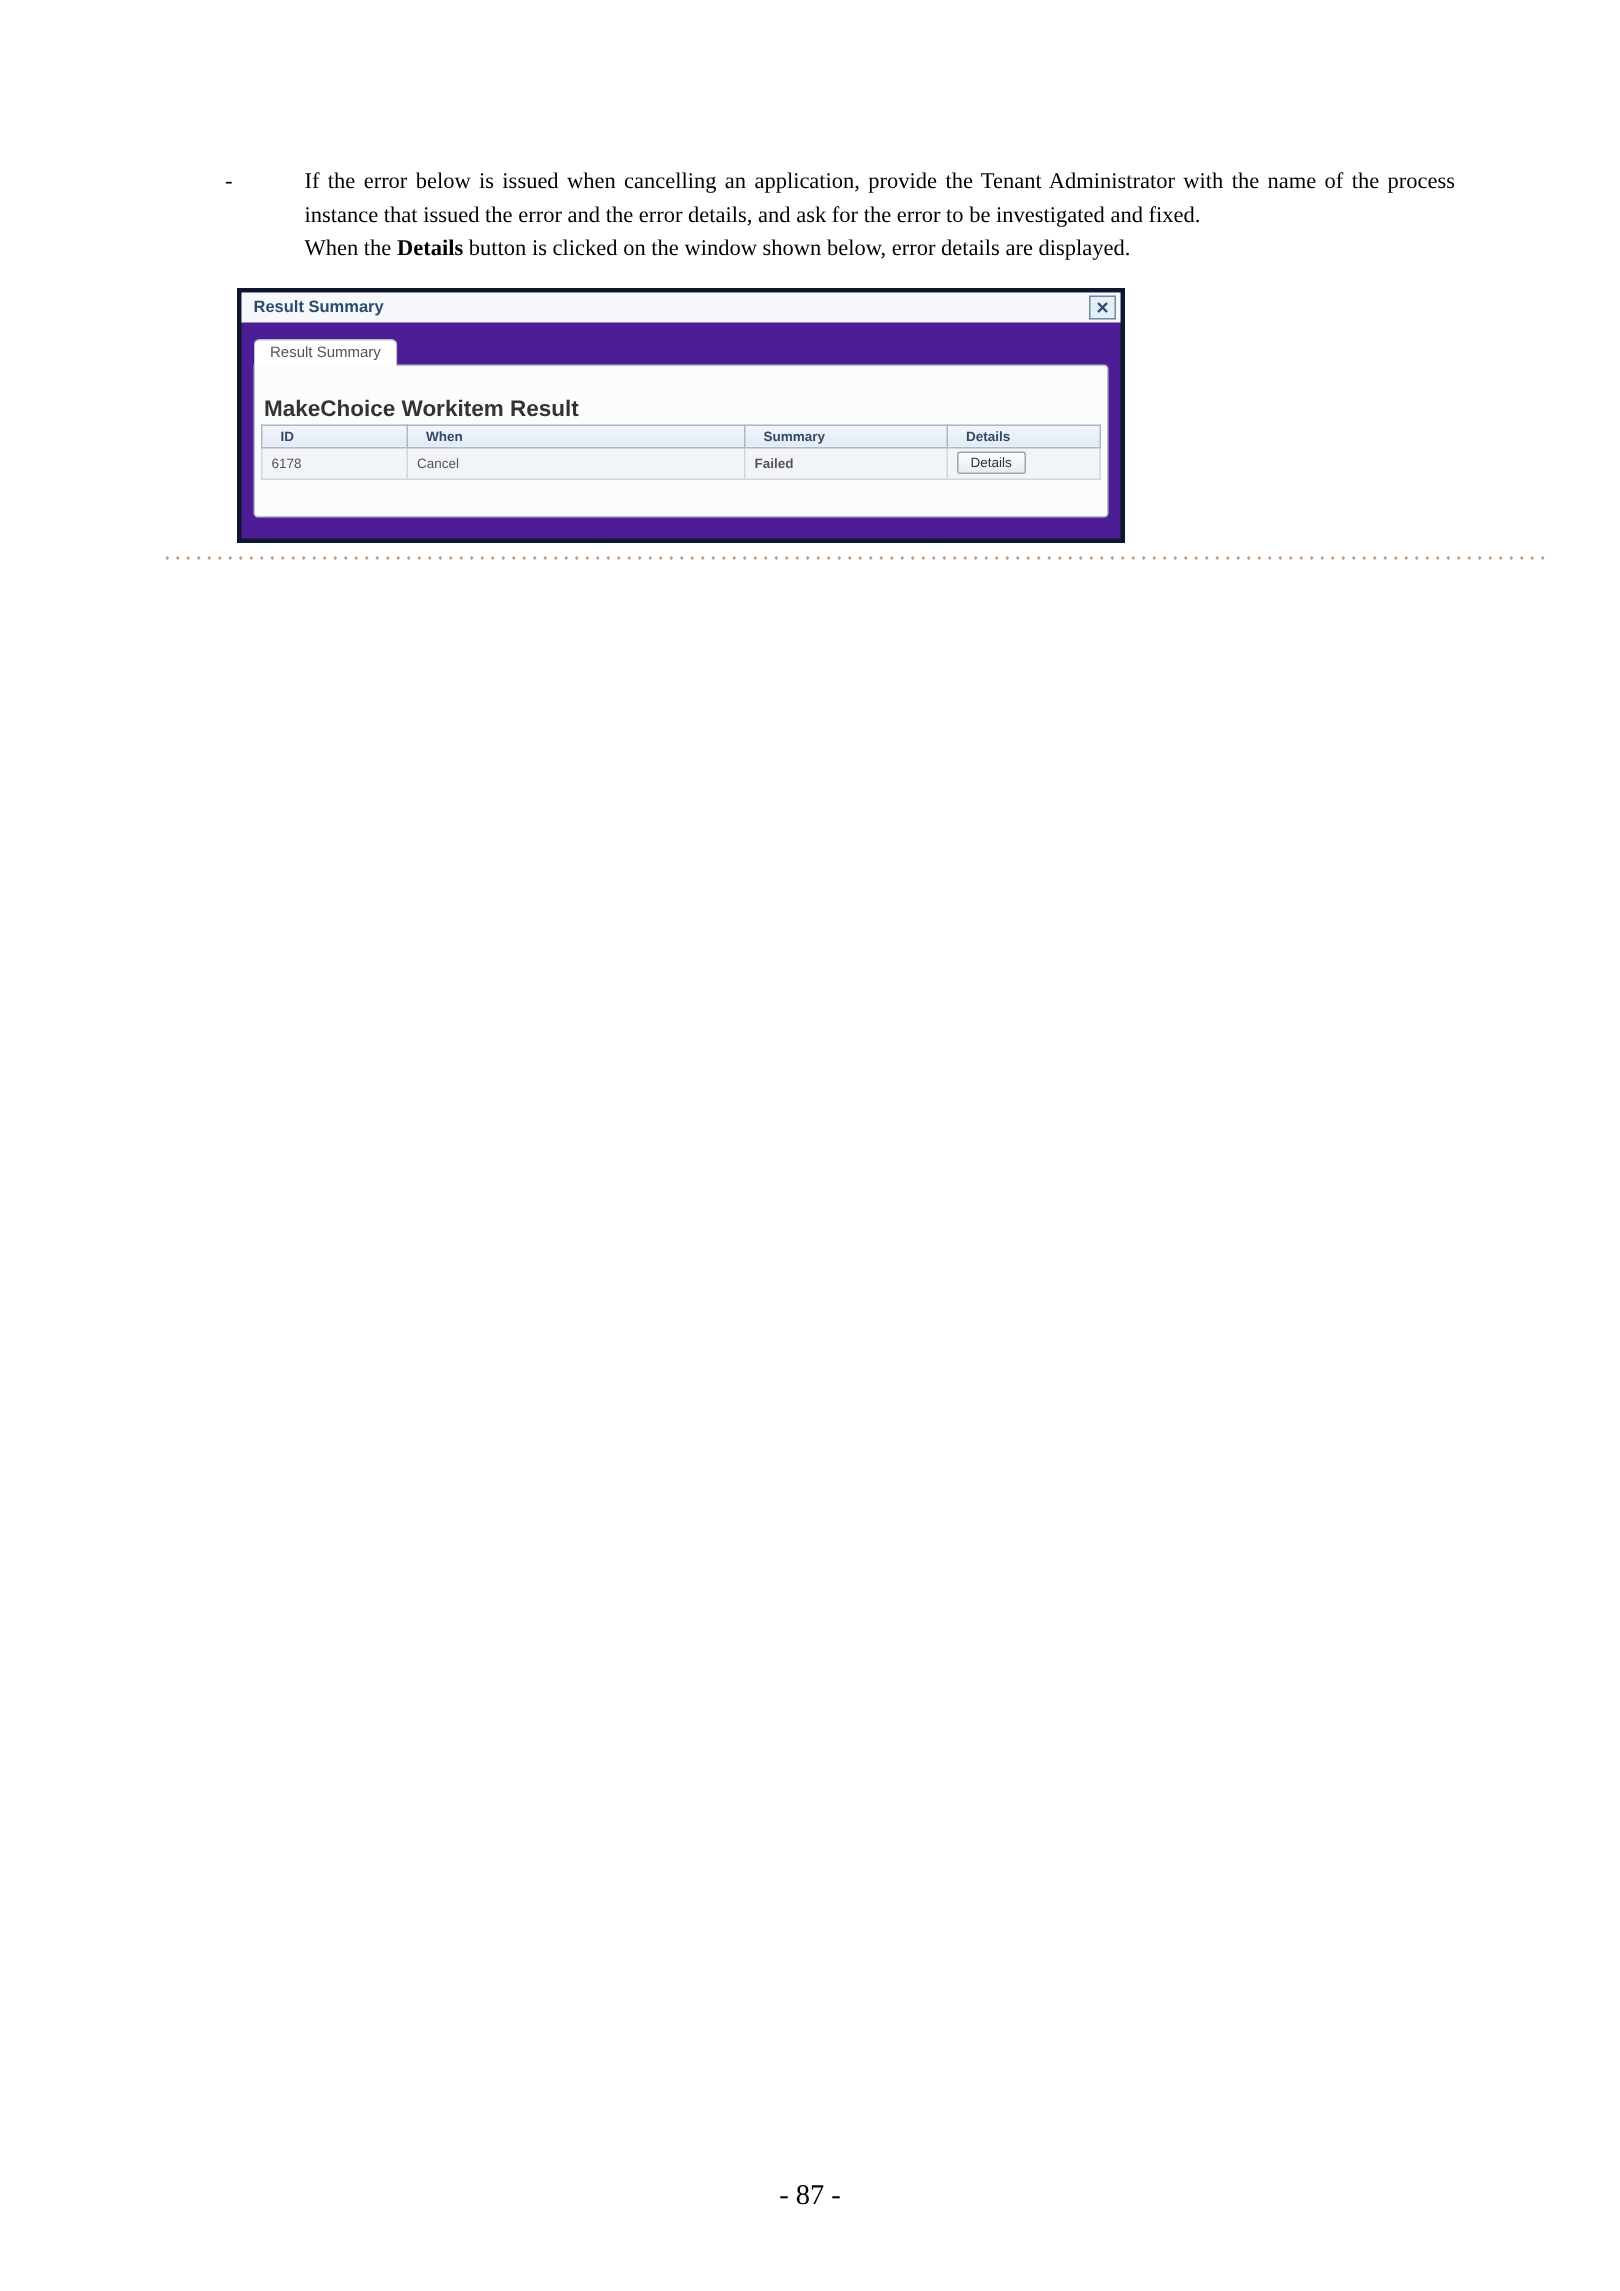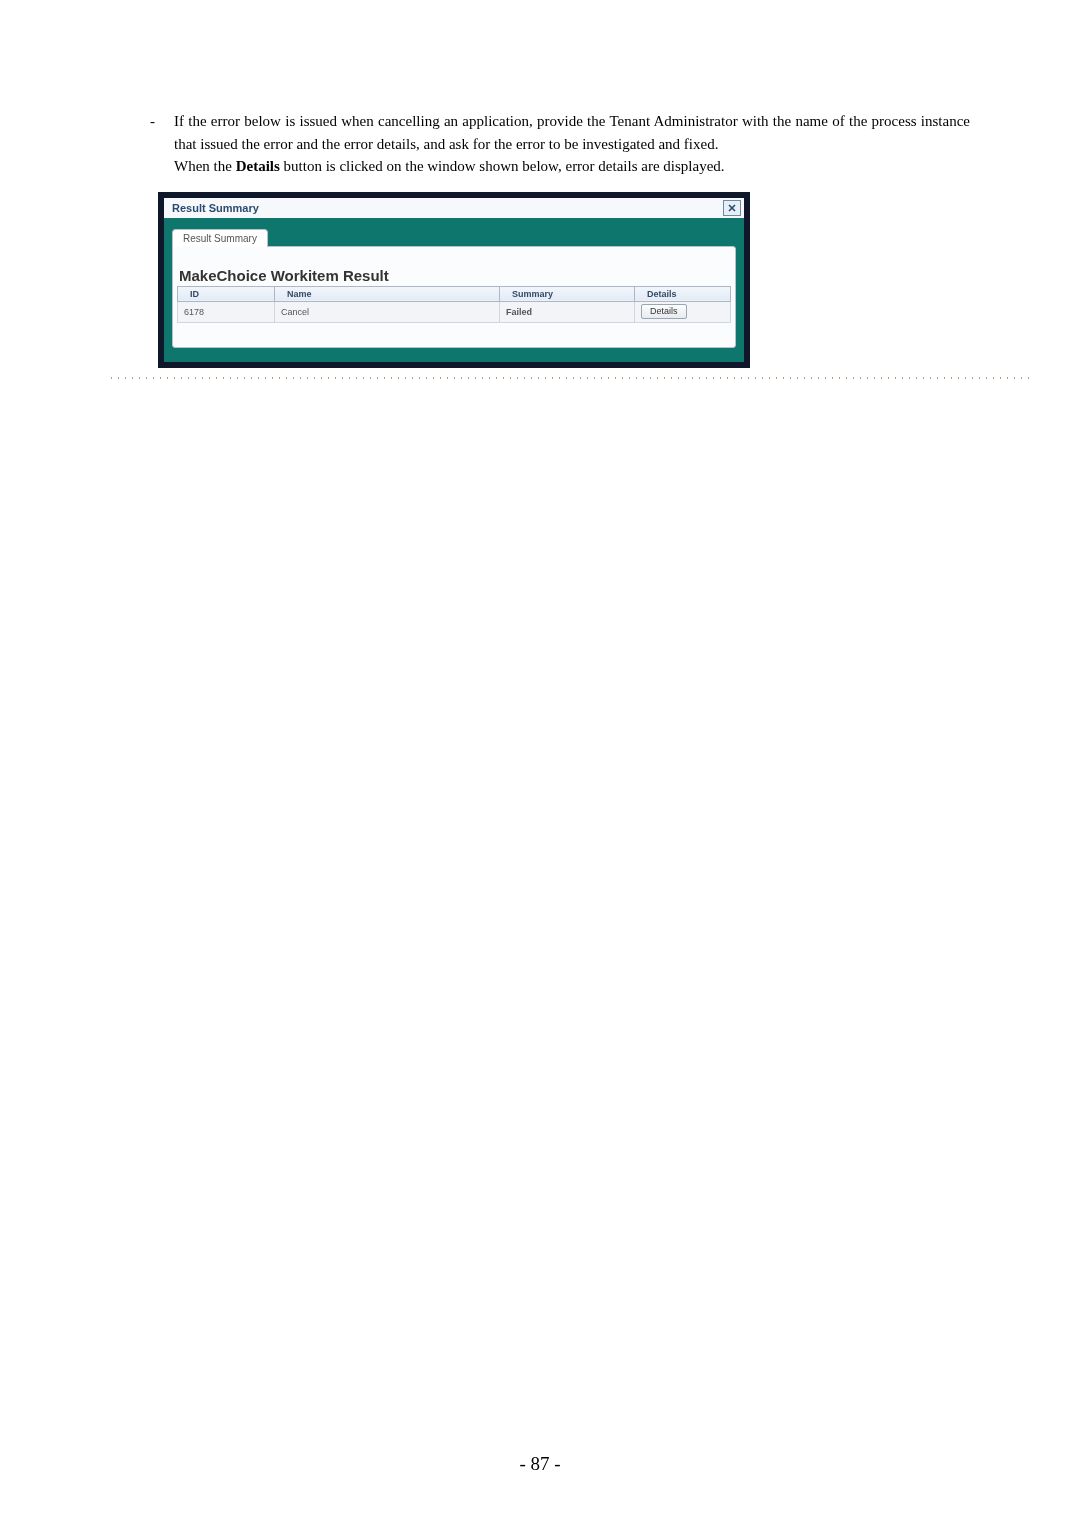--- a/index.html
+++ b/index.html
@@ -24,31 +24,32 @@
   }
   .bullet-row {
     display: flex;
   }
   .bullet-dash {
     width: 24px;
     flex: none;
   }
   .bullet-content {
     flex: 1;
+    margin-left: 29px;
   }
   .bold { font-weight: bold; }
 
   
   .screenshot-wrap {
     margin: 14px 0 0 8px;
     width: 592px;
   }
   .window {
-    border: 6px solid #0f172a;
-    background: #0f766e;
+    border: 3px solid #0f172a;
+    background: #4c1d95;
     font-family: Arial, Helvetica, sans-serif;
   }
   .window-titlebar {
     height: 20px;
     display: flex;
     align-items: center;
     justify-content: space-between;
     padding: 0 3px 0 8px;
     background: #f6f8fb;
   }
@@ -184,21 +185,21 @@
       <div class="window-body">
         <div class="tab-row">
           <div class="tab">Result Summary</div>
         </div>
         <div class="tab-panel">
           <div class="section-title">MakeChoice Workitem Result</div>
           <table class="result-table">
             <thead>
               <tr>
                 <th style="width:72px">ID</th>
-                <th style="width:200px">Name</th>
+                <th style="width:200px">When</th>
                 <th style="width:110px">Summary</th>
                 <th>Details</th>
               </tr>
             </thead>
             <tbody>
               <tr>
                 <td>6178</td>
                 <td>Cancel</td>
                 <td class="failed">Failed</td>
                 <td>

